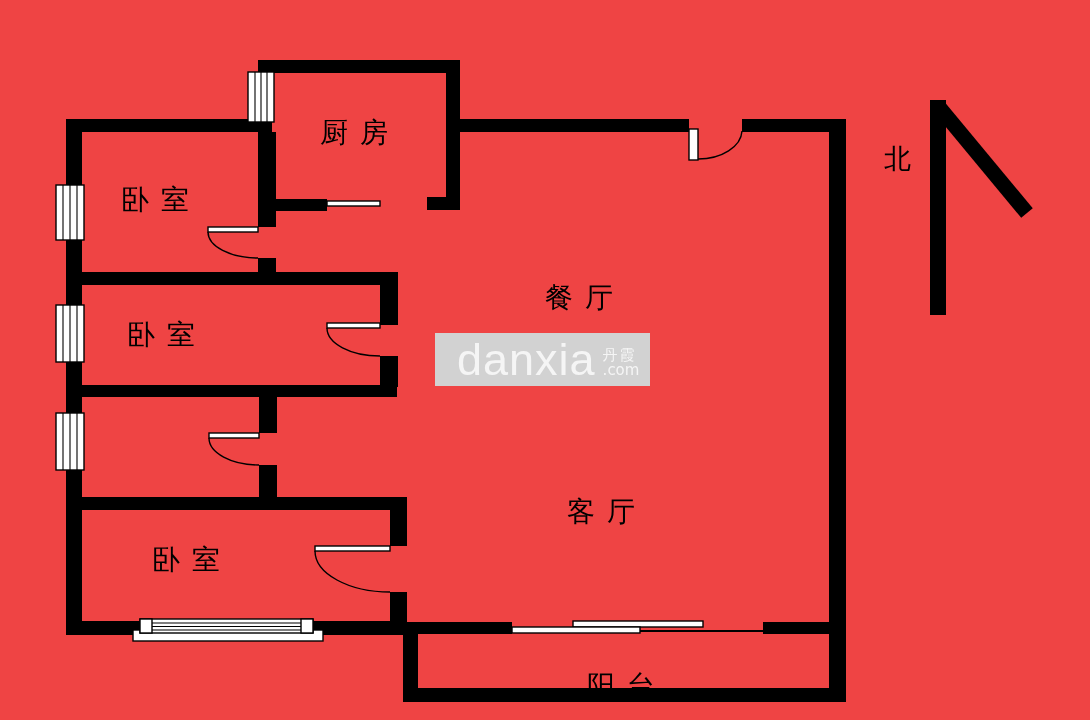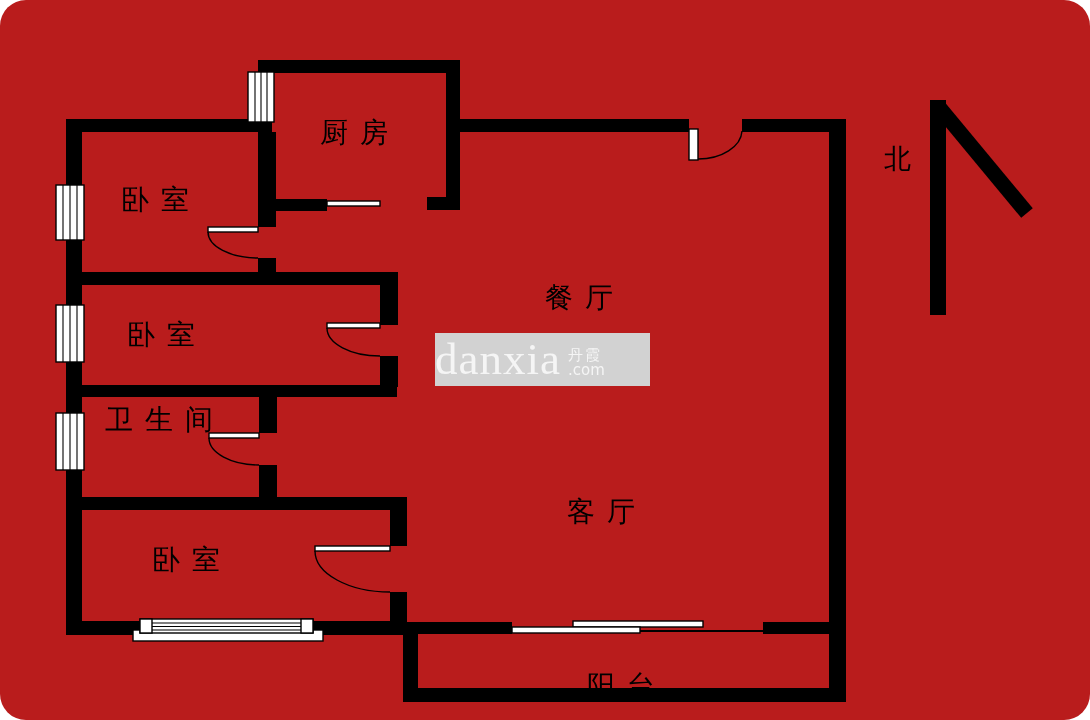--- a/index.html
+++ b/index.html
@@ -1,22 +1,21 @@
 <!DOCTYPE html>
 <html style="--wall: #000000; --label_text: #000000; --watermark_bg: #d2d2d2; --watermark_text: #f5f5f5;"><head>
 <meta charset="utf-8">
 <style>
   html,body{margin:0;padding:0;background:#fff;}
   #stage{
     position:relative;
     width:1090px;height:720px;
-    background:#b91c1c;
+    background:#ef4444;
     overflow:hidden;
     font-family:"DejaVu Sans",sans-serif;
-    border-radius:26px;
   }
   #plan-svg{position:absolute;left:0;top:0;}
   .wall{fill:var(--wall,#000);}
   .leaf{fill:#fff;stroke:var(--wall,#000);stroke-width:1.4;}
   .arc{fill:none;stroke:var(--wall,#000);stroke-width:1.4;}
   .wsym{fill:#fff;stroke:var(--wall,#000);stroke-width:1.4;}
   .wline{stroke:var(--wall,#000);stroke-width:1.1;}
   .thin{stroke:var(--wall,#000);stroke-width:2;}
   .compass-bar{fill:var(--wall,#000);}
   .compass-diag{stroke:var(--wall,#000);stroke-width:15;}
@@ -27,22 +26,22 @@
     white-space:nowrap;
   }
   .label.small{font-size:27px;letter-spacing:0;}
   #watermark{
     position:absolute;left:435px;top:333px;width:215px;height:53px;
     background:var(--watermark_bg,#d2d2d2);
     display:flex;align-items:center;
     color:var(--watermark_text,#f5f5f5);
   }
   #wm-brand{
-    font-size:45px;line-height:1;letter-spacing:1px;
-    font-family:Liberation Serif, serif;
+    font-size:45px;line-height:1;margin-left:22px;letter-spacing:1px;
+    font-family:Liberation Sans, sans-serif;
     text-align:right;
   }
   #wm-side{display:flex;flex-direction:column;margin-left:7px;margin-top:6px;}
   #wm-cn{font-size:15px;letter-spacing:2px;line-height:1.1;}
   #wm-suffix{font-size:15px;line-height:1.0;}
 </style>
 </head>
 <body>
 
 <div id="stage">
@@ -150,21 +149,20 @@
 
     <g>
       <rect class="compass-bar" x="930" y="100" width="16" height="215"></rect>
       <line class="compass-diag" x1="939" y1="107" x2="1027" y2="213"></line>
     </g>
   </svg>
 
   <div class="label" style="left:320px;top:119px">厨房</div>
   <div class="label" style="left:121px;top:186px">卧室</div>
   <div class="label" style="left:127px;top:321px">卧室</div>
-  <div class="label" style="left:105px;top:406px">卫生间</div>
   <div class="label" style="left:152px;top:546px">卧室</div>
   <div class="label" style="left:545px;top:284px">餐厅</div>
   <div class="label" style="left:567px;top:498px">客厅</div>
   <div class="label" style="left:587px;top:672px">阳台</div>
   <div class="label small" style="left:884px;top:145px">北</div>
 
   <div id="watermark">
     <span id="wm-brand">danxia</span>
     <span id="wm-side">
       <span id="wm-cn">丹霞</span>

